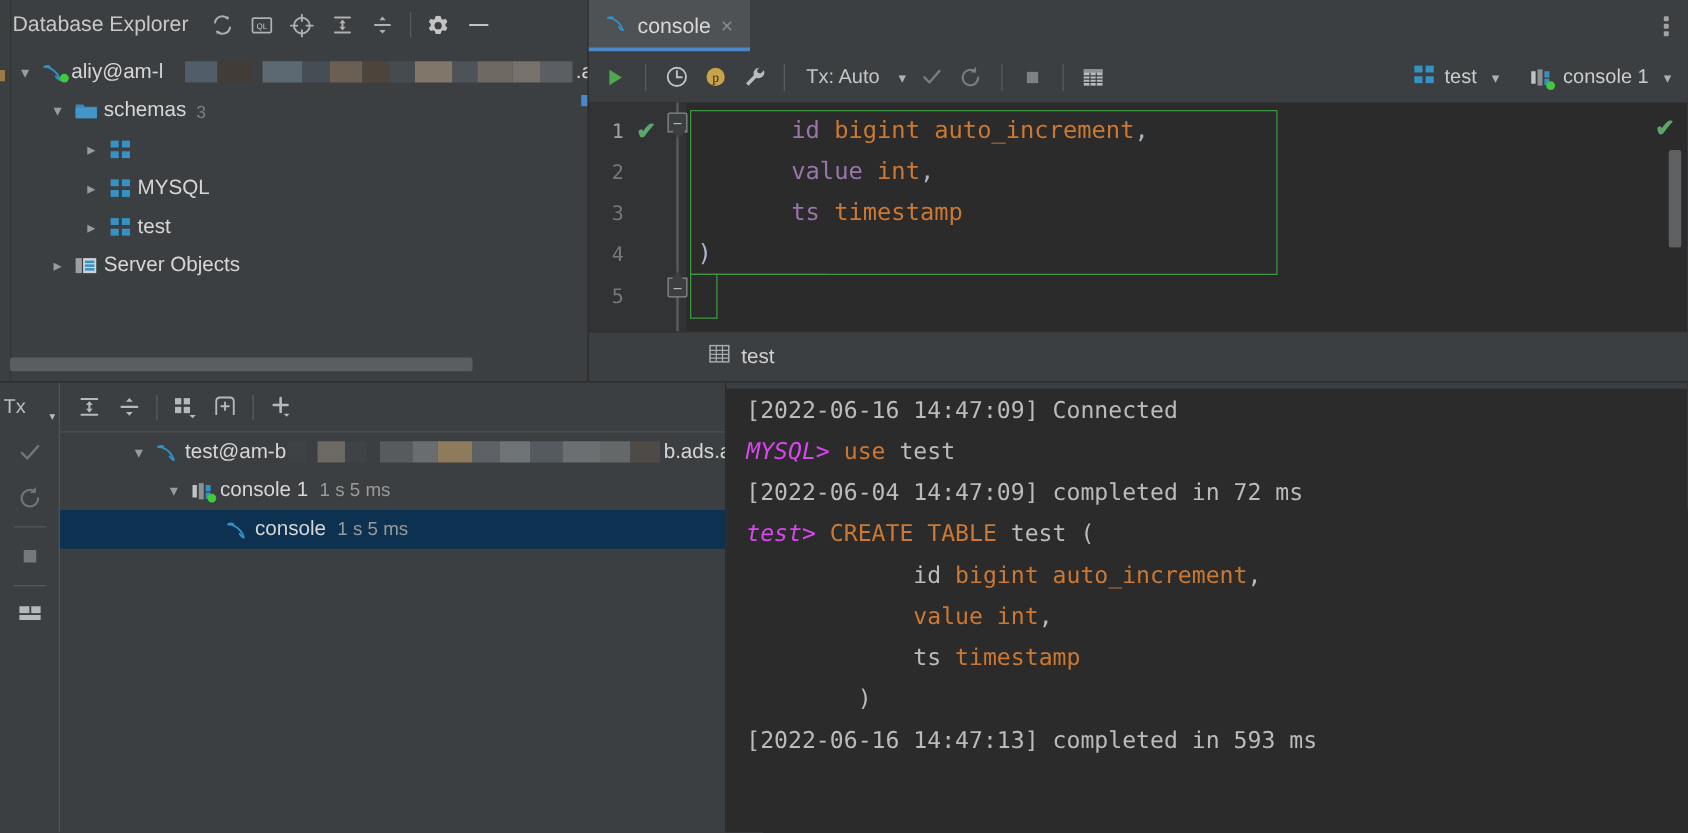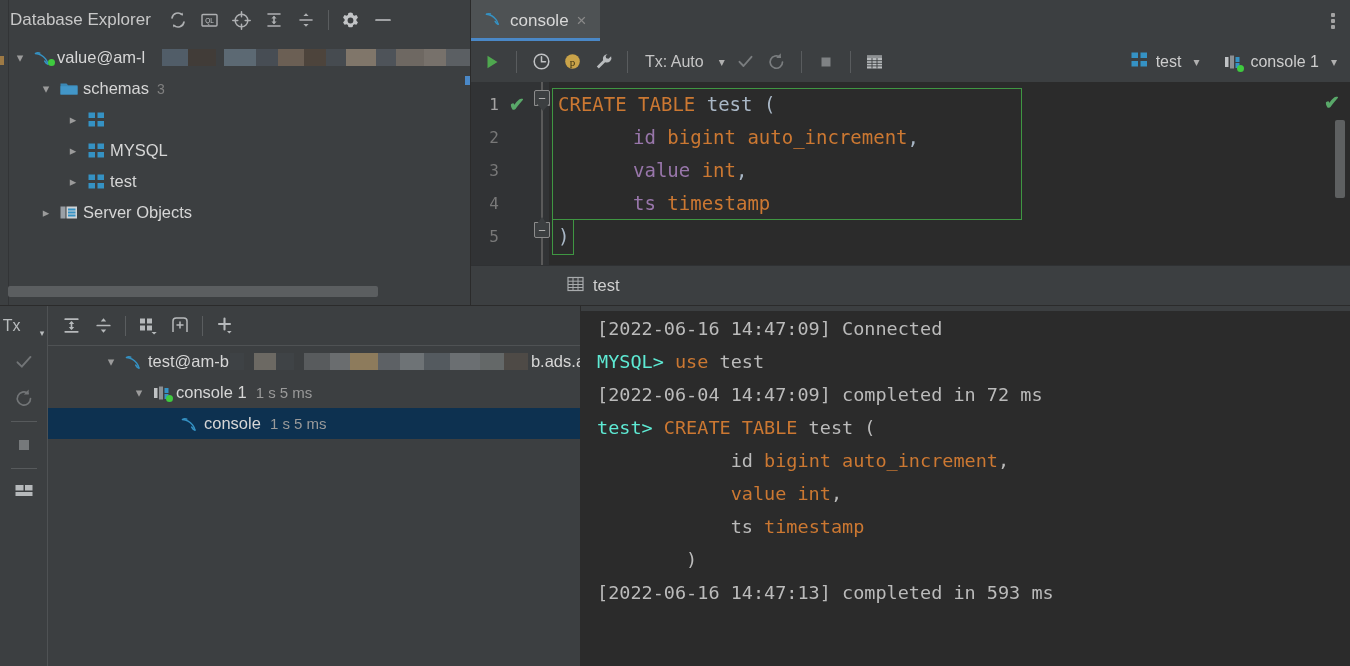--- a/index.html
+++ b/index.html
@@ -136,21 +136,21 @@
 
   .svc-tree-col { width: 533px; flex: none; display: flex; flex-direction: column; min-width: 0; border-right: 1px solid #2b2b2b; }
   .svc-toolbar { height: 40px; display: flex; align-items: center; gap: 2px; padding-left: 8px; border-bottom: 1px solid #4f5254; }
   .svc-tree { flex: 1; overflow: hidden; }
   .srow { display: flex; align-items: center; height: 31px; white-space: nowrap; font-size: 16.5px; color: #d6d6d6; cursor: default; }
   .srow.sel { background: #0d3150; }
   .stime { color: #9a9a9a; font-size: 15px; margin-left: 9px; }
 
   .svc-output { flex: 1; background: #2b2b2b; min-width: 0; overflow: hidden; position: relative; padding: 6px 0 0 16px; }
   .oline { font-family: "DejaVu Sans Mono", monospace; font-size: 18.5px; line-height: 33px; white-space: pre; color: #bbbbbb; }
-  .prompt { color: #5eead4; }
+  .prompt { color: #d946ef; font-style: italic; }
   .okw { color: #cc7832; }
   .otxt { color: #bbbbbb; }
   .out-topbar { position: absolute; left: 0; top: 0; right: 0; height: 5px; background: #3c3f41; }
 
   .left-edge { position: absolute; left: 0; top: 0; width: 9px; bottom: 0; background: #3c3f41; border-right: 1px solid #323436; }
   .blue-nub { position: absolute; right: 0; top: 36px; width: 5px; height: 9px; background: #4a88c7; }
   .orange-nub { position: absolute; left: 0; top: 56px; width: 4px; height: 9px; background: #9e7a45; }
 </style>
 </head>
 <body>
@@ -222,21 +222,21 @@
         <div class="trow" style="padding-left:9px;">
           <span class="arrow">▾</span>
           <span class="ticon" style="position:relative;">
             <svg width="20" height="18" viewBox="0 0 20 18">
                 <path d="M2.5 4.5c3.8.3 7.5 2.2 10 5.4 1.2 1.5 2 3.2 2.4 5" stroke="#3592c4" stroke-width="1.5" fill="none" stroke-linecap="round"></path>
                 <path d="M15 15.1c-1.6-.5-2.6-1.6-3.3-3" stroke="#3592c4" stroke-width="1.5" fill="none" stroke-linecap="round"></path>
                 <path d="M2.5 4.5c1.4-.8 2.9-.9 4.3-.3" stroke="#3592c4" stroke-width="1.4" fill="none" stroke-linecap="round"></path>
               </svg>
             <span style="position:absolute;right:0px;bottom:1px;width:7px;height:7px;border-radius:50%;background:#3fca3f;"></span>
           </span>
-          <span class="tlabel">value@am-l</span>
+          <span class="tlabel">aliy@am-l</span>
           <span class="redact">
             <i style="width:8px;background:#3c3f41"></i>
               <i style="width:8px;background:#3c3f41"></i>
             <i style="width:26px;background:#515d68"></i>
               <i style="width:28px;background:#413c38"></i>
             <i style="width:8px;background:#3c3f41"></i>
             <i style="width:32px;background:#5c6973"></i>
               <i style="width:22px;background:#474d54"></i>
             <i style="width:26px;background:#6b5f54"></i>
               <i style="width:22px;background:#4d443c"></i>
@@ -443,21 +443,20 @@
             <div class="fold f1">−</div>
             <div class="fold f5">−</div>
           </div>
         </div>
 
         <div class="code-area">
           <div class="sel-box"></div>
           <div class="sel-box2"></div>
           <div class="sel-box3"></div>
 
-          <div class="code-line"><span class="kw">CREATE TABLE </span><span class="id">test</span><span class="punc"> (</span></div>
 
           <div class="code-line"><span style="display:inline-block;width:75px;"></span><span class="col">id</span><span class="punc"> </span><span class="kw">bigint auto_increment</span><span class="punc">,</span></div>
 
           <div class="code-line"><span style="display:inline-block;width:75px;"></span><span class="col">value</span><span class="punc"> </span><span class="kw">int</span><span class="punc">,</span></div>
 
           <div class="code-line"><span style="display:inline-block;width:75px;"></span><span class="col">ts</span><span class="punc"> </span><span class="kw">timestamp</span></div>
 
           <div class="code-line"><span class="punc">)</span></div>
 
           <div class="ed-scroll-v"></div>

